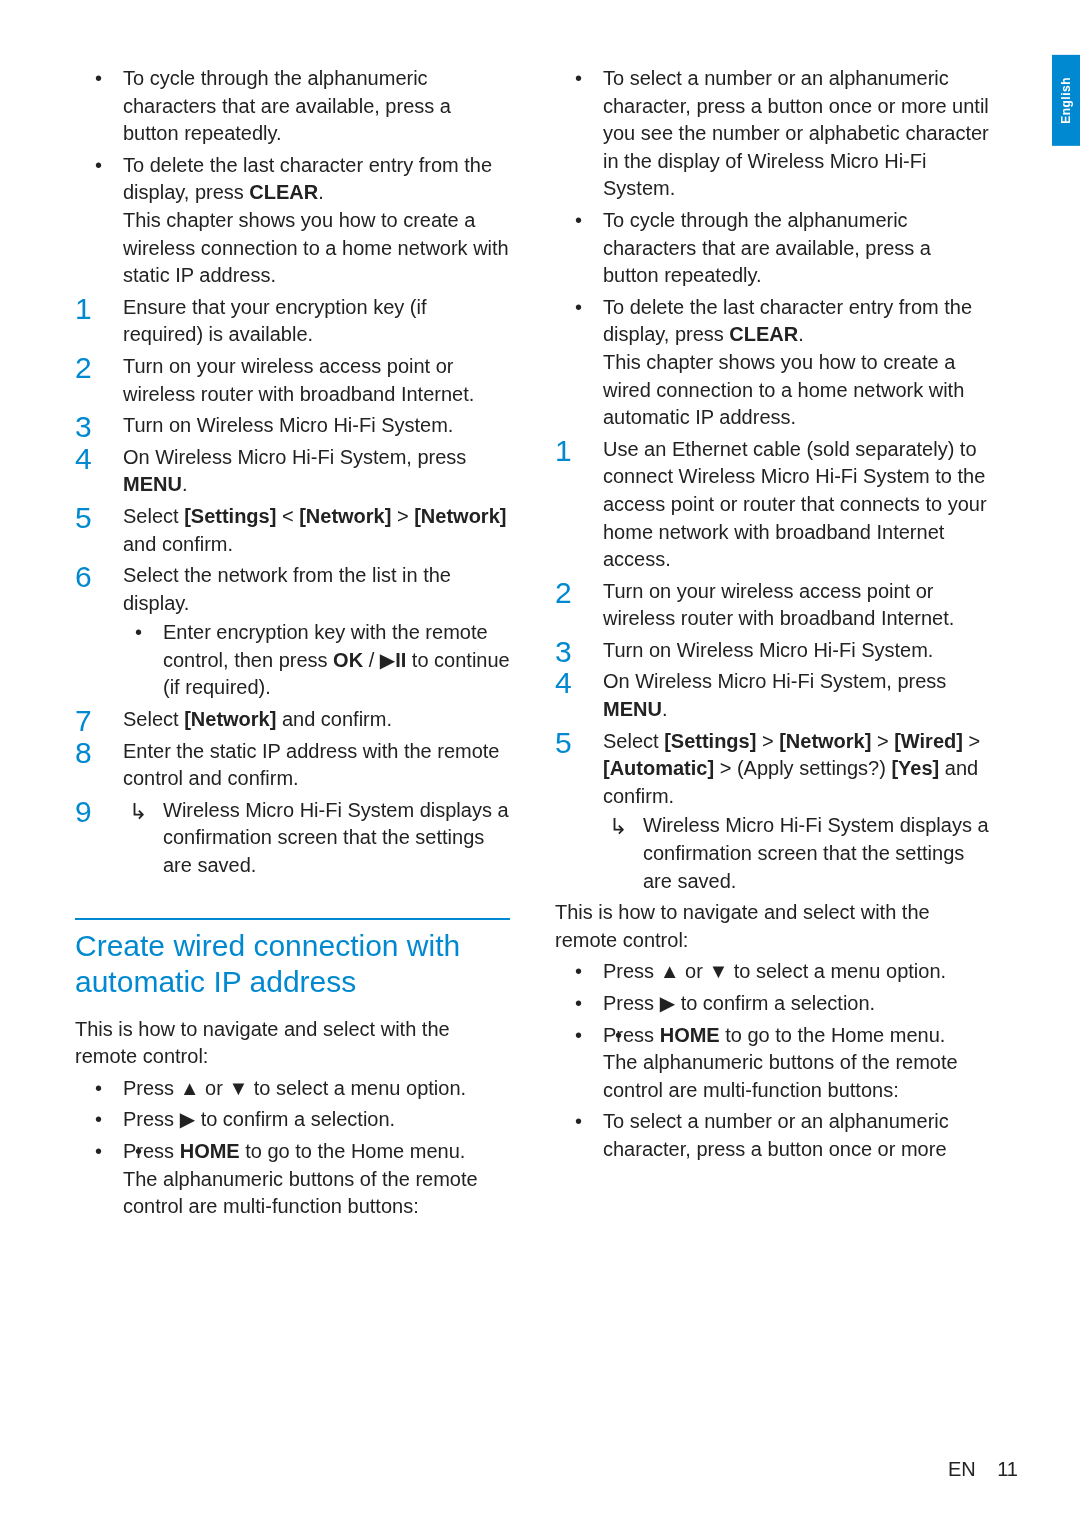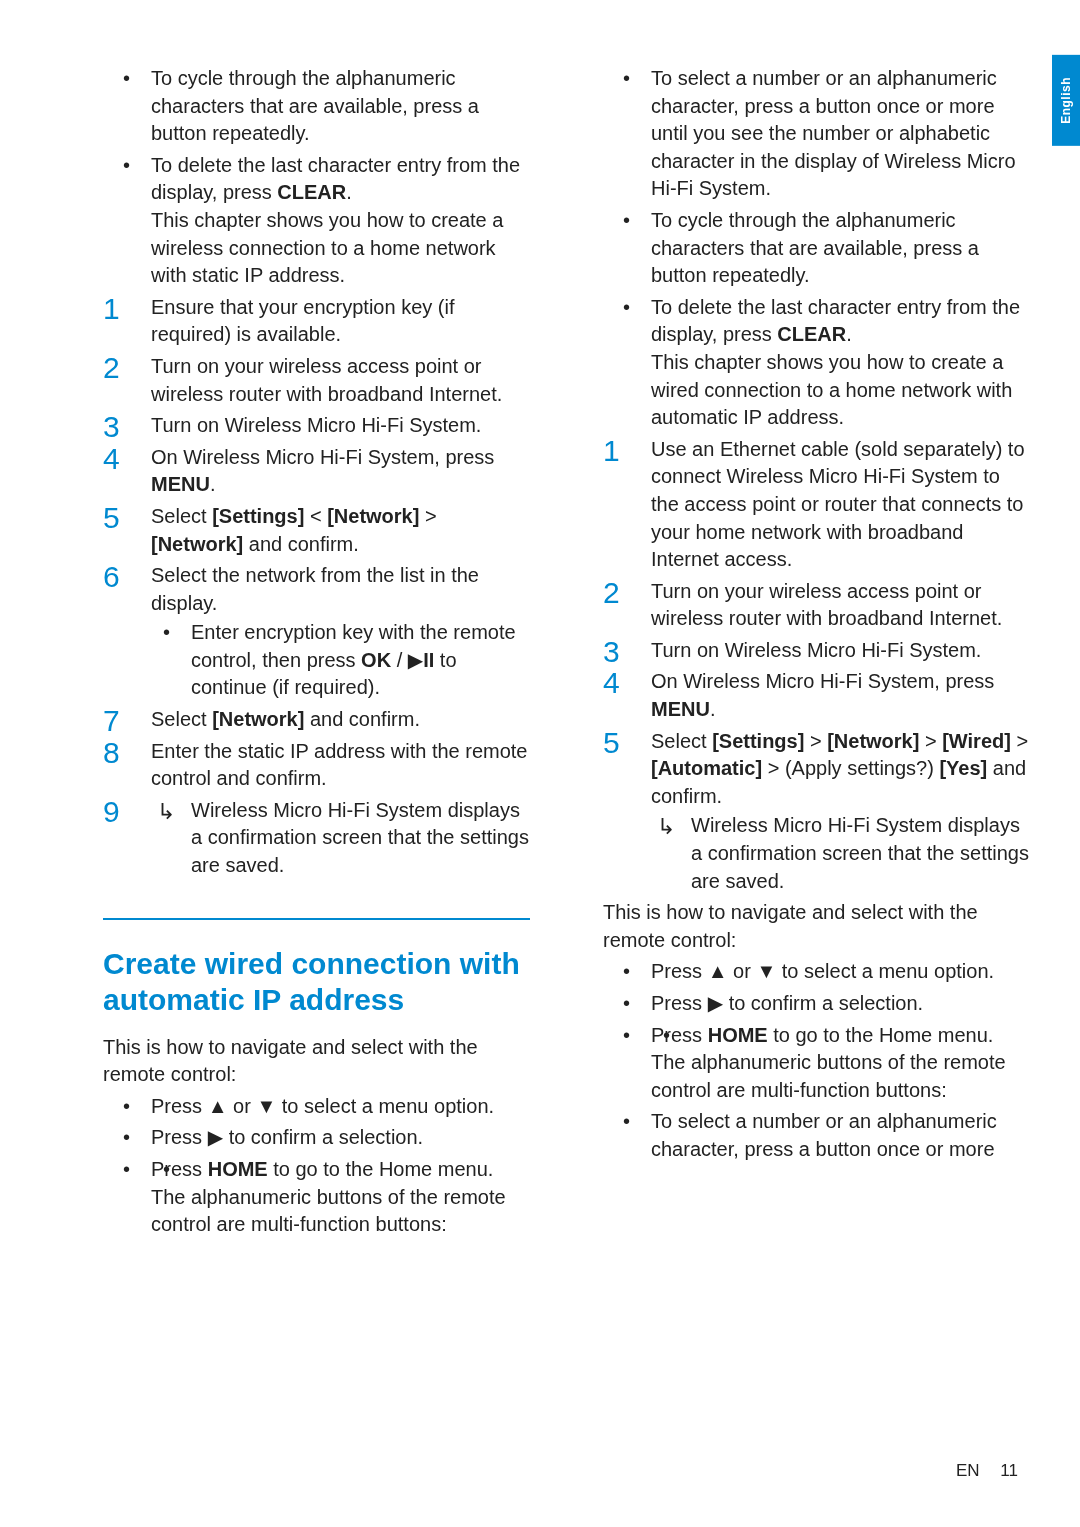--- a/index.html
+++ b/index.html
@@ -13,21 +13,20 @@
     overflow: hidden;
   }
   .page {
     padding: 65px 50px 60px 75px;
     display: flex;
     gap: 45px;
     height: 1440px;
   }
   .col {
     width: 435px;
-    margin-left: 28px;
   }
   .language-tab {
     position: absolute;
     right: 0;
     top: 55px;
     background: #0089d0;
     color: #fff;
     font-size: 12px;
     font-weight: bold;
     padding: 22px 7px;
@@ -86,38 +85,38 @@
   .result::before {
     content: "↳";
     position: absolute;
     left: 6px;
     top: 0;
     font-size: 22px;
   }
   h2.section-title {
     color: #0089d0;
     font-size: 30px;
-    font-weight: 700;
+    font-weight: 400;
     line-height: 1.2;
     border-top: 2px solid #0089d0;
-    padding-top: 26px;
+    padding-top: 8px;
     margin-top: 38px;
     margin-bottom: 16px;
   }
   p.intro {
     font-size: 20px;
     line-height: 1.38;
     margin-bottom: 4px;
   }
   b { font-weight: bold; }
   .footer {
     position: absolute;
     bottom: 46px;
     right: 62px;
-    font-size: 17px;
+    font-size: 20px;
   }
   .footer .label { margin-right: 16px; }
   .icon { font-family: Arial, sans-serif; }
 </style>
 </head>
 <body>
 
 <div class="language-tab">English</div>
 
 <div class="page">

